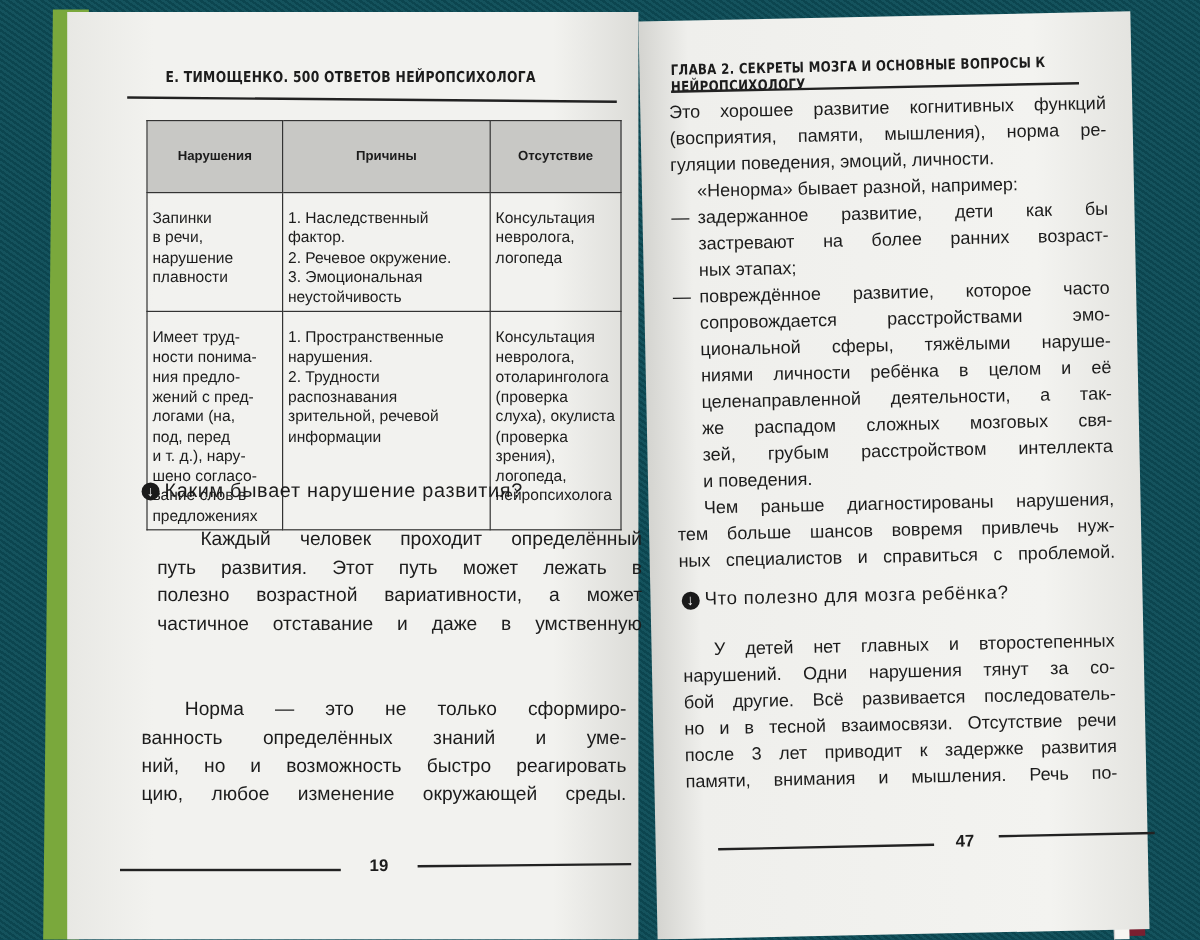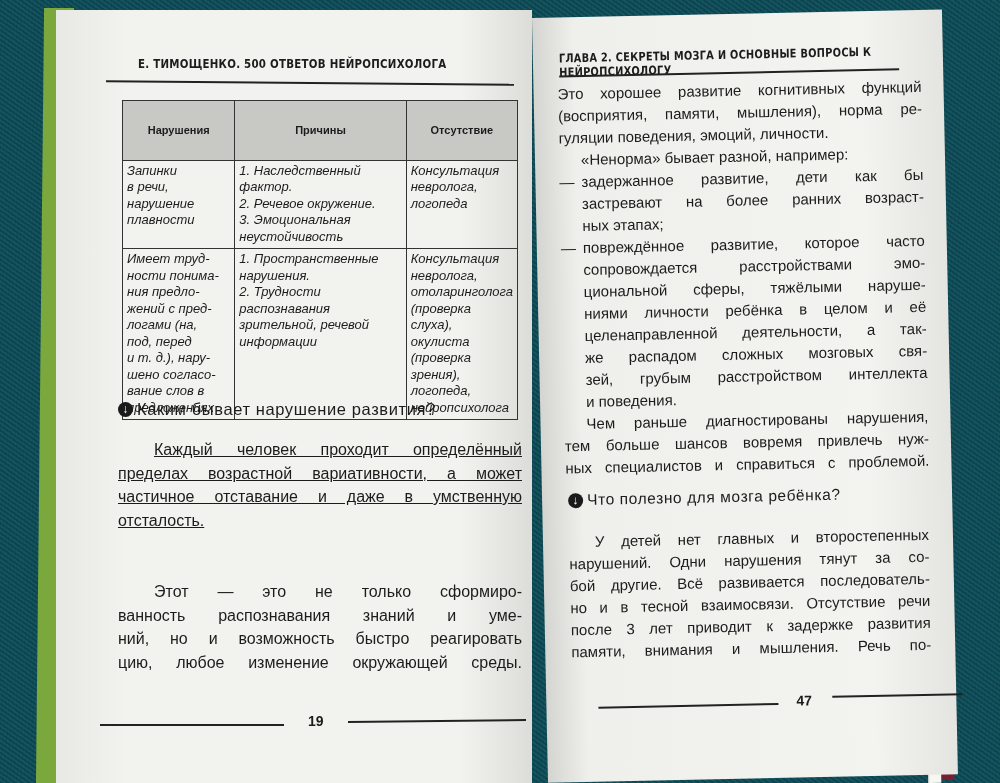--- a/index.html
+++ b/index.html
@@ -14,21 +14,21 @@
     background:linear-gradient(90deg,#e8e8e4 0%,#f2f2ef 15%,#f2f2ef 85%,#dcdcd8 100%);}
   .page-right{left:532px;top:18px;width:410px;height:765px;transform:rotate(-1.2deg);transform-origin:0 0;
     background:linear-gradient(90deg,#d4d4d0 0%,#efefec 10%,#f3f3f0 80%,#e4e4e0 100%);}
   .edge-stack{position:absolute;left:920px;top:48px;width:12px;height:735px;background:#f6f6f2;transform:rotate(-1.3deg);border-left:1px solid #ccc;}
 
   .run-head{position:absolute;font-weight:bold;font-size:12.5px;letter-spacing:0.3px;text-transform:uppercase;font-family:"DejaVu Sans",sans-serif;transform:scaleX(0.82);transform-origin:0 0;}
   .rule{position:absolute;height:2px;background:#222;}
 
   table.t{position:absolute;left:66px;top:90px;width:396px;border-collapse:collapse;font-size:13px;line-height:16.5px;}
   table.t th{background:#c8c8c5;font-weight:bold;font-size:11px;padding:21px 4px;border:1.5px solid #333;}
-  table.t td{border:1.5px solid #333;vertical-align:top;padding:2px 4px 3px;white-space:pre-line;font-style:italic;}
+  table.t td{border:1.5px solid #333;vertical-align:top;padding:13px 4px 3px;white-space:pre-line;}
   .q{position:absolute;font-size:16.5px;letter-spacing:0.6px;display:flex;align-items:center;}
   .q .ic{width:15px;height:15px;border-radius:50%;background:#1a1a1a;color:#fff;font-size:12px;line-height:15px;text-align:center;margin-right:4px;font-weight:bold;}
   .para{position:absolute;font-size:16px;line-height:23.5px;text-align:justify;}
   .para div{text-align:justify;text-align-last:justify;}
   .para div.last{text-align-last:left;}
   .indent{text-indent:36px;}
   .pnum{position:absolute;font-weight:bold;font-size:14px;}
   .bl{padding-left:22px;}
 </style>
 </head>
@@ -93,30 +93,30 @@
 нейропсихолога</td>
       </tr>
     </tbody>
   </table>
 
   <div class="q" style="left:62px;top:390px;">
     <span class="ic">↓</span>
     <span>Каким бывает нарушение развития?</span>
   </div>
 
-  <div class="para" style="left:62px;top:428px;width:404px;text-decoration:underline;">
+  <div class="para" style="left:75px;top:428px;width:404px;">
     <div class="indent">Каждый человек проходит определённый</div>
-    <div>пределах возрастной вариативности, а может</div>
+    <div>путь развития. Этот путь может лежать в</div>
+    <div>полезно возрастной вариативности, а может</div>
     <div>частичное отставание и даже в умственную</div>
-    <div class="last">отсталость.</div>
   </div>
 
   <div class="para" style="left:62px;top:570px;width:404px;">
-    <div class="indent">Этот — это не только сформиро-</div>
-    <div>ванность распознавания знаний и уме-</div>
+    <div class="indent">Норма — это не только сформиро-</div>
+    <div>ванность определённых знаний и уме-</div>
     <div>ний, но и возможность быстро реагировать</div>
     <div>цию, любое изменение окружающей среды.</div>
   </div>
 
   <div class="rule" style="left:44px;top:714px;width:184px;"></div>
   <div class="pnum" style="left:252px;top:703px;">19</div>
   <div class="rule" style="left:292px;top:710px;width:178px;transform:rotate(-0.6deg);"></div>
 </div>
 
 <div class="page page-right">

